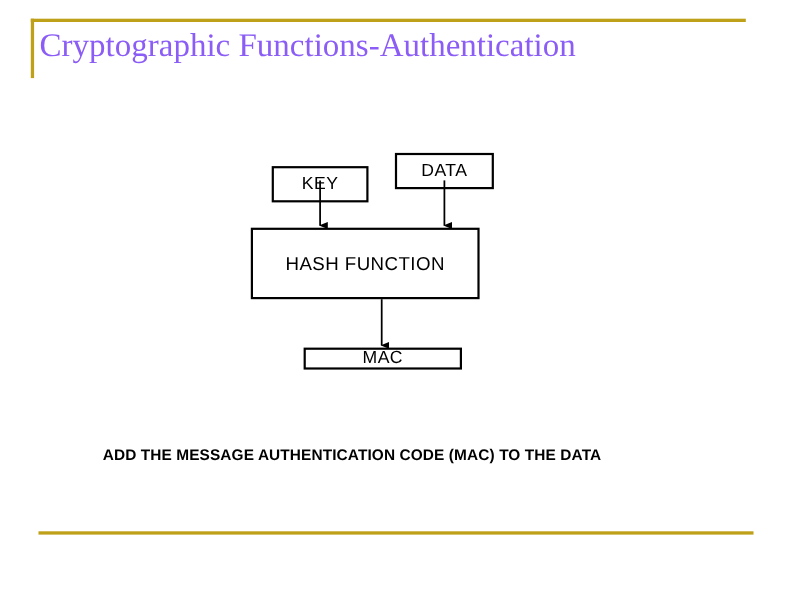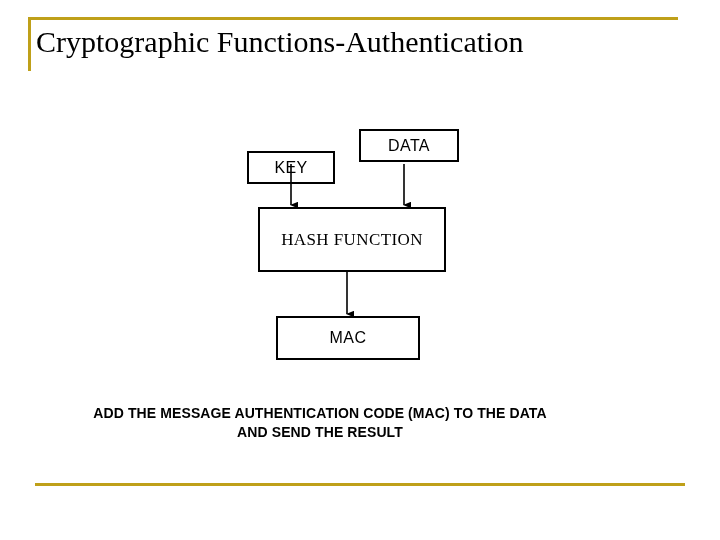--- a/index.html
+++ b/index.html
@@ -44,21 +44,21 @@
 
   
   .slide-title {
     position: absolute;
     left: 36px;
     top: 22px;
     width: 640px;
     font-family: "Liberation Serif", "DejaVu Serif", serif;
     font-size: 30px;
     line-height: 40px;
-    color: #000000;
+    color: #8b5cf6;
     white-space: nowrap;
     letter-spacing: 0px;
   }
 
   
   .diagram {
     position: absolute;
     left: 0;
     top: 0;
     width: 720px;
@@ -79,37 +79,36 @@
   }
   .node-key {
     left: 247px;
     top: 131px;
     width: 88px;
     height: 33px;
     margin-top: 20px;
   }
   .node-data {
     left: 359px;
-    top: 129px;
-    width: 100px;
+    top: 139px;
+    width: 90px;
     height: 33px;
   }
   .node-hash {
-    left: 258px;
+    left: 228px;
     top: 207px;
-    width: 188px;
+    width: 208px;
     height: 65px;
     font-size: 17px;
-    font-family: Liberation Serif, serif;
   }
   .node-mac {
     left: 276px;
     top: 316px;
     width: 144px;
-    height: 44px;
+    height: 20px;
   }
 
   .arrow-svg {
     position: absolute;
     left: 0;
     top: 0;
     width: 720px;
     height: 540px;
     pointer-events: none;
   }
@@ -165,18 +164,17 @@
         </marker>
       </defs>
       <line x1="291" y1="164" x2="291" y2="205" stroke="#000000" stroke-width="1.6" marker-end="url(#head)"></line>
       <line x1="404" y1="164" x2="404" y2="205" stroke="#000000" stroke-width="1.6" marker-end="url(#head)"></line>
       <line x1="347" y1="272" x2="347" y2="314" stroke="#000000" stroke-width="1.6" marker-end="url(#head)"></line>
     </svg>
   </div>
 
   <div class="caption">
     <span class="caption-line">ADD THE MESSAGE AUTHENTICATION CODE (MAC) TO THE DATA</span>
-    <span class="caption-line">AND SEND THE RESULT</span>
   </div>
 
   <div class="bottom-rule"></div>
 
 </div>
 
 </body></html>

